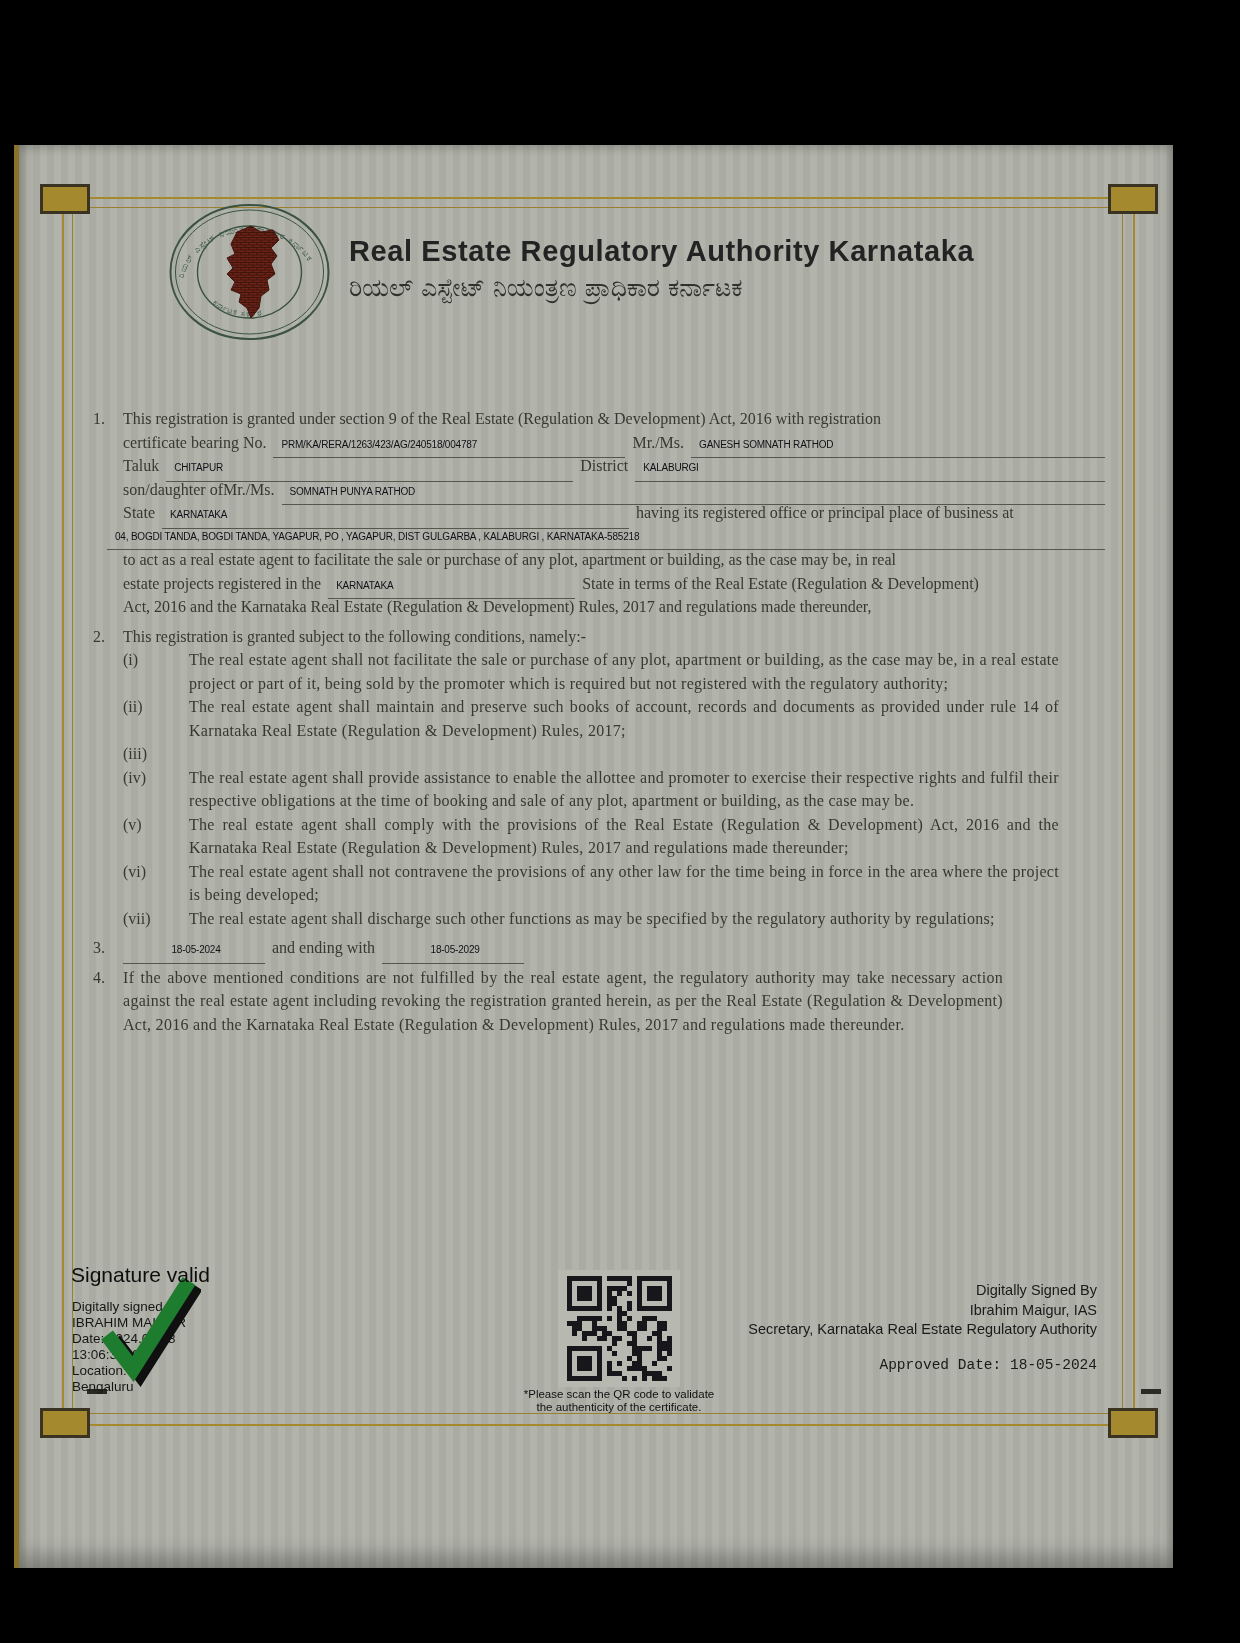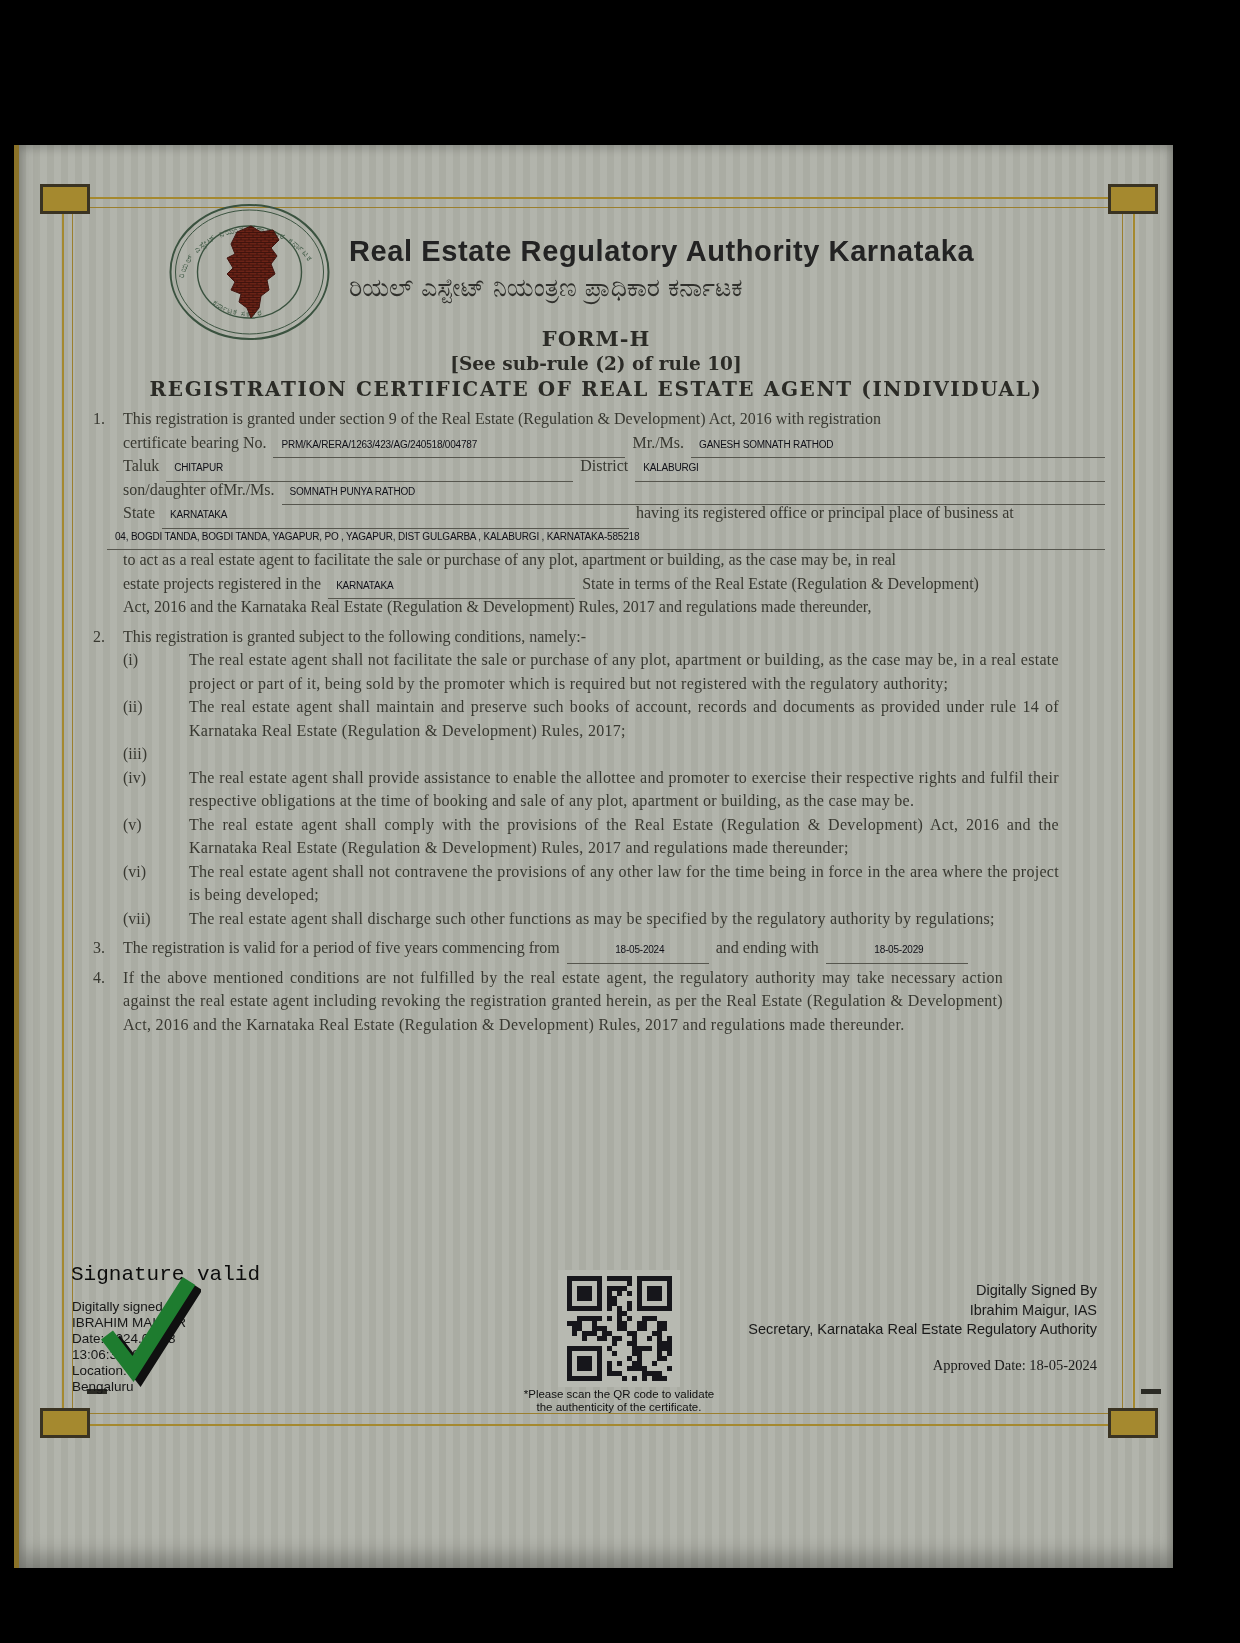--- a/index.html
+++ b/index.html
@@ -41,35 +41,35 @@
         padding:0 4px 1px 8px;overflow:hidden;}
   .grow{flex:1;}
   .w340{flex:0 0 340px;} .w395{flex:0 0 395px;} .w455{flex:0 0 455px;} .w235{flex:0 0 235px;}
   .date{flex:0 0 130px;text-align:center;}
   .addr{margin-left:-16px;}
   .cond{display:flex;align-items:flex-start;}
   .cmark{flex:0 0 50px;}
   .ctext{width:870px;text-align:justify;letter-spacing:.3px;margin-left:16px;}
   .para{width:880px;text-align:justify;letter-spacing:.3px;}
   
-  .sig-title{position:absolute;left:52px;top:1118px;font-family:Liberation Mono, monospace;
+  .sig-title{position:absolute;left:52px;top:1118px;font-family:Liberation Sans, sans-serif;
              font-size:21px;color:#0c0c0c;z-index:3;}
   .sig-check{position:absolute;left:70px;top:1126px;width:112px;height:118px;z-index:2;}
   .sig-details{position:absolute;left:53px;top:1154px;font-family:"Liberation Sans",sans-serif;
                font-size:13.5px;line-height:16px;color:#161616;z-index:1;}
   .qr-box{position:absolute;left:539px;top:1125px;width:122px;height:117px;background:#b7b9b1;
           display:flex;align-items:center;justify-content:center;}
   .qr-grid{display:grid;grid-template-columns:repeat(21,5px);grid-auto-rows:5px;}
   .qm{background:#16161b;}
   .qr-caption{position:absolute;left:470px;top:1243px;width:260px;text-align:center;
               font-family:"Liberation Sans",sans-serif;font-size:11.5px;line-height:13px;color:#101010;}
   .signed-by{position:absolute;right:76px;top:1136px;text-align:right;
              font-family:"Liberation Sans",sans-serif;font-size:14.5px;line-height:19.5px;color:#1a1a1a;}
   .approved{position:absolute;right:76px;top:1212px;
-            font-family:Liberation Serif, serif;font-size:14.5px;color:#1a1a1a;}
+            font-family:Liberation Mono, monospace;font-size:14.5px;color:#1a1a1a;}
 </style>
 </head>
 <body>
 
 <div class="screen">
   <div class="paper">
 
     <div class="frame-outer"></div>
     <div class="frame-inner"></div>
     <div class="corner" style="left:21px;top:39px;"></div>
@@ -97,25 +97,20 @@
       <text font-size="8" fill="#3c5742" font-family="DejaVu Sans, sans-serif" letter-spacing="1">
         <textPath href="#ringBottom" startOffset="8%">ಕರ್ನಾಟಕ ಸರ್ಕಾರ</textPath>
       </text>
       <path d="M70,30 l14,-6 10,6 12,-2 6,10 -8,8 6,8 -6,8 4,10 -8,6 2,10 -8,6 -2,12 -8,10 -4,-10 -8,-6 2,-8 -10,-4 4,-8 -8,-8 6,-6 -6,-10 8,-4 -4,-10 z" fill="url(#bricks)" stroke="#401510" stroke-width="1"></path>
     </svg>
     <div class="titles">
       <div class="org-en">Real Estate Regulatory Authority Karnataka</div>
       <div class="org-kn">ರಿಯಲ್ ಎಸ್ಟೇಟ್ ನಿಯಂತ್ರಣ ಪ್ರಾಧಿಕಾರ ಕರ್ನಾಟಕ</div>
     </div>
 
-    <div class="form-head">
-      <div class="form-no">FORM-H</div>
-      <div class="sub-rule">[See sub-rule (2) of rule 10]</div>
-      <div class="cert-title">REGISTRATION CERTIFICATE OF REAL ESTATE AGENT (INDIVIDUAL)</div>
-    </div>
 
     <div class="body">
 
       <div class="item">
         <div class="no">1.</div>
         <div class="content">
           <div class="row">
               <span>This registration is granted under section 9 of the Real Estate (Regulation &amp; Development) Act, 2016 with registration</span>
             </div>
           <div class="row">
@@ -187,21 +182,20 @@
             <div class="cmark">(vii)</div>
             <div class="ctext">The real estate agent shall discharge such other functions as may be specified by the regulatory authority by regulations;</div>
           </div>
         </div>
       </div>
 
       <div class="item">
         <div class="no">3.</div>
         <div class="content">
           <div class="row">
-            <span>The registration is valid for a period of five years commencing from</span>
             <span class="fill date">18-05-2024</span>
             <span>and ending with</span>
             <span class="fill date grow">18-05-2029</span>
           </div>
         </div>
       </div>
 
       <div class="item">
         <div class="no">4.</div>
         <div class="content">

